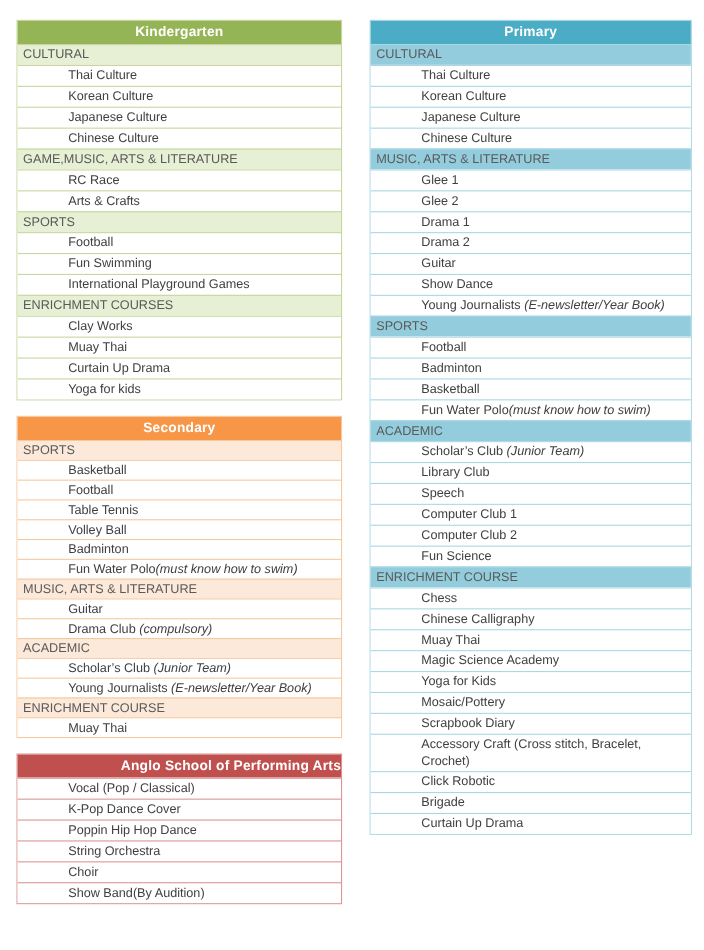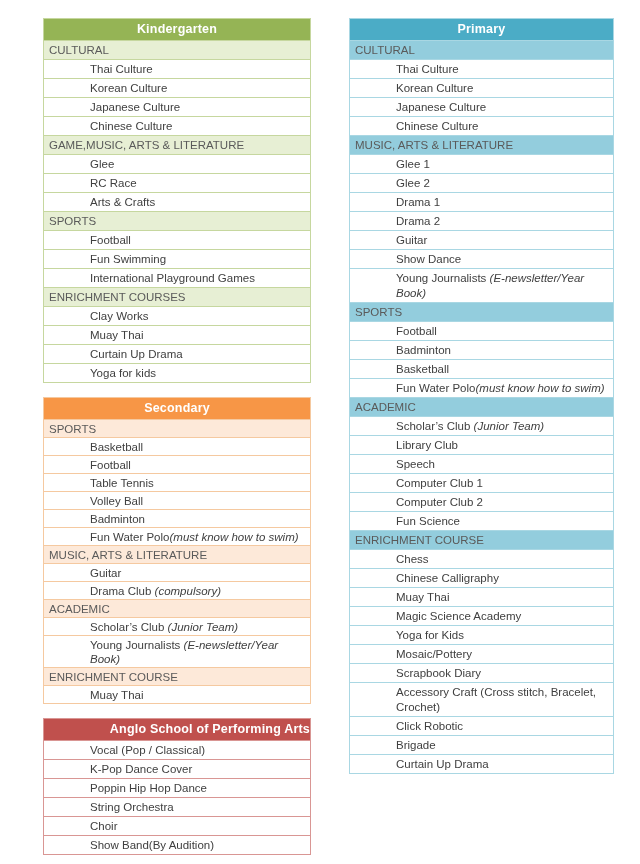--- a/index.html
+++ b/index.html
@@ -4,27 +4,26 @@
 <style>
   html,body{margin:0;padding:0}
   body{
     width:640px;height:864px;overflow:hidden;background:#ffffff;
     font-family:"Liberation Sans", sans-serif;
     -webkit-font-smoothing:antialiased;
   }
   .page{position:relative;width:640px;height:864px;background:#ffffff}
   .col{position:absolute;top:18px}
   .col-left{left:15px;width:296px}
-  .col-right{left:321px;width:293px}
+  .col-right{left:336px;width:293px}
 
   .table{
     border:1px solid var(--line,#ccc);
     margin-bottom:14px;
     background:#ffffff;
-    margin-left:28px;
   }
   .table header{
     height:21px;line-height:21px;
     background:var(--hdr,#888);
     color:var(--hdr-text,#fff);
     font-weight:bold;font-size:12.5px;
     text-align:center;letter-spacing:.2px;
   }
   .table.left-head header{text-align:right;padding-left:9px}
 
@@ -55,21 +54,20 @@
 
     <section class="table" style="--hdr: #95B455; --hdr-text: #FFFFFF; --band: #E7EFD4; --line: #C6D79F;">
       <header>Kindergarten</header>
       <div class="rows">
           <div class="row section">CULTURAL</div>
           <div class="row item"><span>Thai Culture</span></div>
           <div class="row item"><span>Korean Culture</span></div>
           <div class="row item"><span>Japanese Culture</span></div>
           <div class="row item"><span>Chinese Culture</span></div>
           <div class="row section">GAME,MUSIC, ARTS &amp; LITERATURE</div>
-          <div class="row item"><span>Glee</span></div>
           <div class="row item"><span>RC Race</span></div>
           <div class="row item"><span>Arts &amp; Crafts</span></div>
           <div class="row section">SPORTS</div>
           <div class="row item"><span>Football</span></div>
           <div class="row item"><span>Fun Swimming</span></div>
           <div class="row item"><span>International Playground Games</span></div>
           <div class="row section">ENRICHMENT COURSES</div>
           <div class="row item"><span>Clay Works</span></div>
           <div class="row item"><span>Muay Thai</span></div>
           <div class="row item"><span>Curtain Up Drama</span></div>

